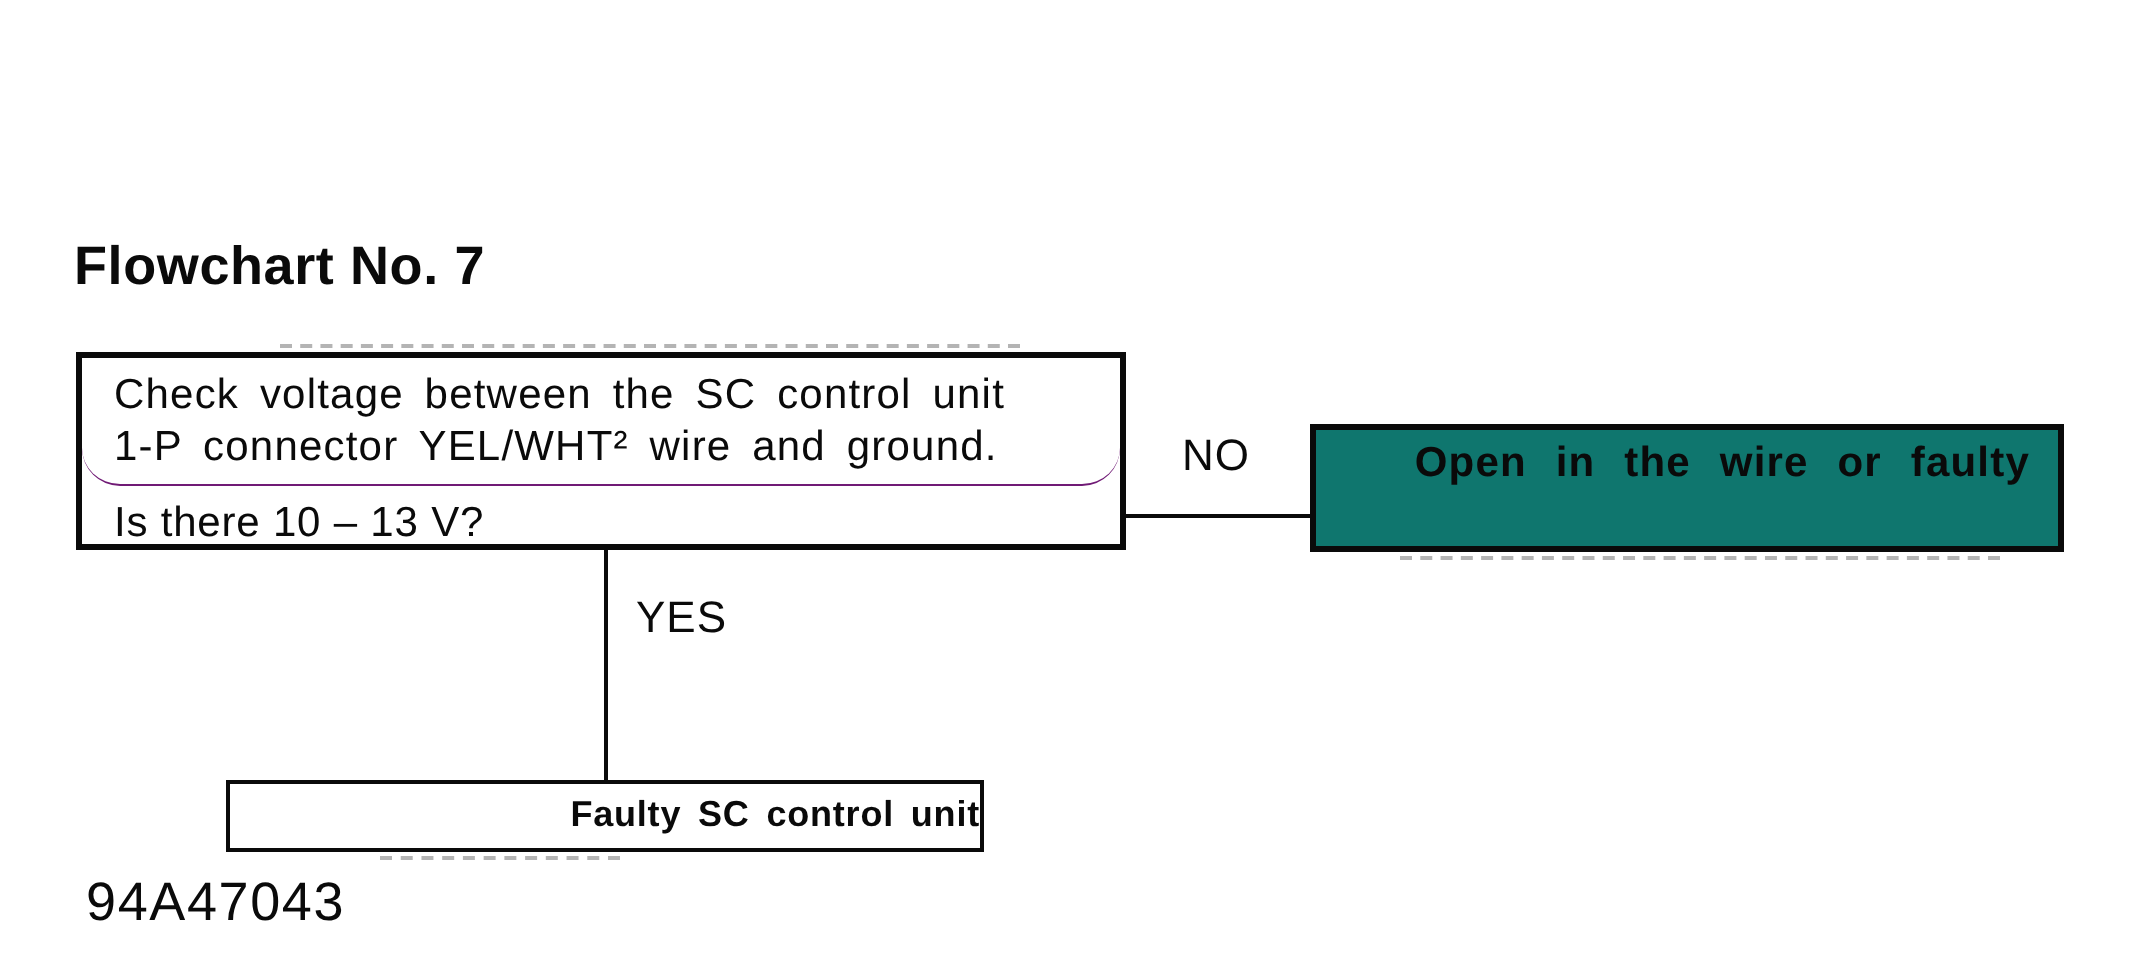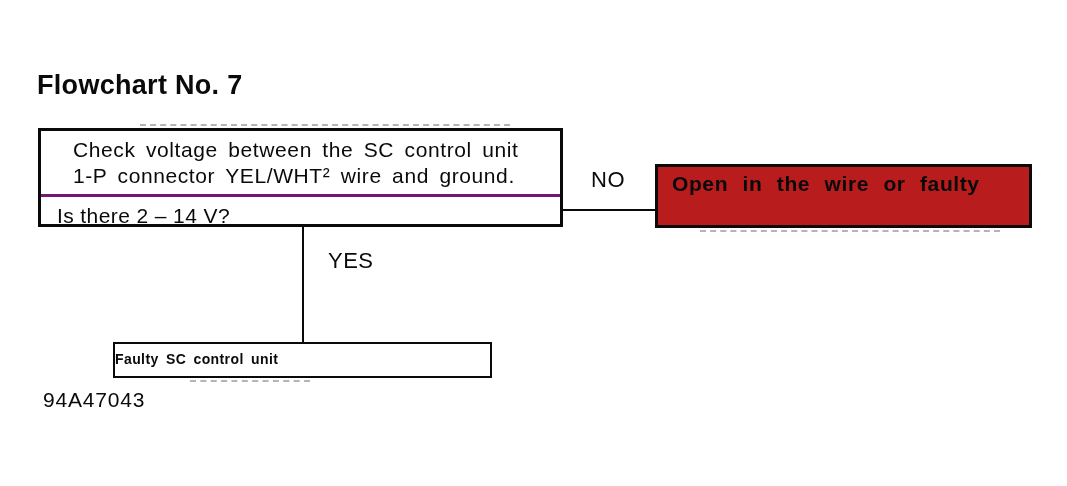--- a/index.html
+++ b/index.html
@@ -10,21 +10,21 @@
   #canvas {
     position: relative;
     width: 1067px;
     height: 486px;
     background: #ffffff;
     font-family: "Liberation Sans", "DejaVu Sans", sans-serif;
     color: #0a0a0a;
     overflow: hidden;
     -webkit-font-smoothing: none;
   }
-  .abs { position: absolute; }
+  .abs { position: absolute; margin-top: 48px; }
 
   .title {
     left: 37px;
     top: 70px;
     font-size: 27px;
     font-weight: bold;
     letter-spacing: 0.3px;
     white-space: nowrap;
   }
 
@@ -34,72 +34,74 @@
     top: 128px;
     width: 525px;
     height: 99px;
     border: 3px solid #0a0a0a;
     box-sizing: border-box;
     background: #ffffff;
     display: flex;
     flex-direction: column;
   }
   .decision-top {
-    border-bottom: 3px solid #701a75;
-    padding: 6px 16px 5px 32px;
+    border-bottom: 1px solid #701a75;
+    padding: 6px 16px 5px 16px;
     font-size: 21px;
     line-height: 26px;
     letter-spacing: 0.6px;
     word-spacing: 4px;
     white-space: nowrap;
     flex: 0 0 auto;
+    border-radius: 19px;
   }
   .decision-bottom {
     padding: 7px 16px 0 16px;
     font-size: 21px;
     line-height: 24px;
     letter-spacing: 0.4px;
     white-space: nowrap;
     flex: 1 1 auto;
   }
 
   
   .no-result-box {
     left: 655px;
     top: 164px;
     width: 377px;
     height: 64px;
     border: 3px solid #0a0a0a;
     box-sizing: border-box;
-    background: #b91c1c;
+    background: #0f766e;
     padding: 3px 14px 0 14px;
     font-size: 21px;
     font-weight: bold;
     line-height: 27px;
     letter-spacing: 0.6px;
     white-space: nowrap;
+    text-align: right;
   }
   .no-result-box .line1 { word-spacing: 8px; }
   .no-result-box .line2 { word-spacing: 3px; }
 
   
   .yes-result-box {
     left: 113px;
     top: 342px;
     width: 379px;
     height: 36px;
     border: 2px solid #0a0a0a;
     box-sizing: border-box;
     background: #ffffff;
-    font-size: 14px;
+    font-size: 18px;
     font-weight: bold;
     line-height: 31px;
     letter-spacing: 0.4px;
     word-spacing: 3px;
-    text-align: left;
+    text-align: right;
     white-space: nowrap;
   }
 
   
   .no-line {
     left: 563px;
     top: 209px;
     width: 92px;
     height: 0;
     border-top: 2px solid #0a0a0a;
@@ -112,26 +114,26 @@
     border-left: 2px solid #0a0a0a;
   }
 
   
   .branch-label {
     font-size: 22px;
     letter-spacing: 0.5px;
     white-space: nowrap;
   }
   .no-label  { left: 591px; top: 167px; }
-  .yes-label { left: 328px; top: 248px; text-align: right; }
+  .yes-label { left: 318px; top: 248px; text-align: right; }
 
   .figure-code {
     left: 43px;
     top: 388px;
-    font-size: 21px;
+    font-size: 27px;
     letter-spacing: 0.8px;
     white-space: nowrap;
   }
 
   
   .scan-dash {
     height: 0;
     border-top: 2px dashed #0a0a0a;
     opacity: 0.30;
   }
@@ -144,21 +146,21 @@
 
 <div id="canvas">
 
   <div class="abs title">Flowchart No. 7</div>
 
   <div class="abs decision-box">
     <div class="decision-top">
       <div>Check voltage between the SC control unit</div>
       <div>1-P connector YEL/WHT² wire and ground.</div>
     </div>
-    <div class="decision-bottom">Is there 2 – 14 V?</div>
+    <div class="decision-bottom">Is there 10 – 13 V?</div>
   </div>
 
   <div class="abs no-line"></div>
 
   <div class="abs branch-label no-label">NO</div>
 
   <div class="abs no-result-box">
     <div class="line1">Open in the wire or faulty</div>
   </div>
 

